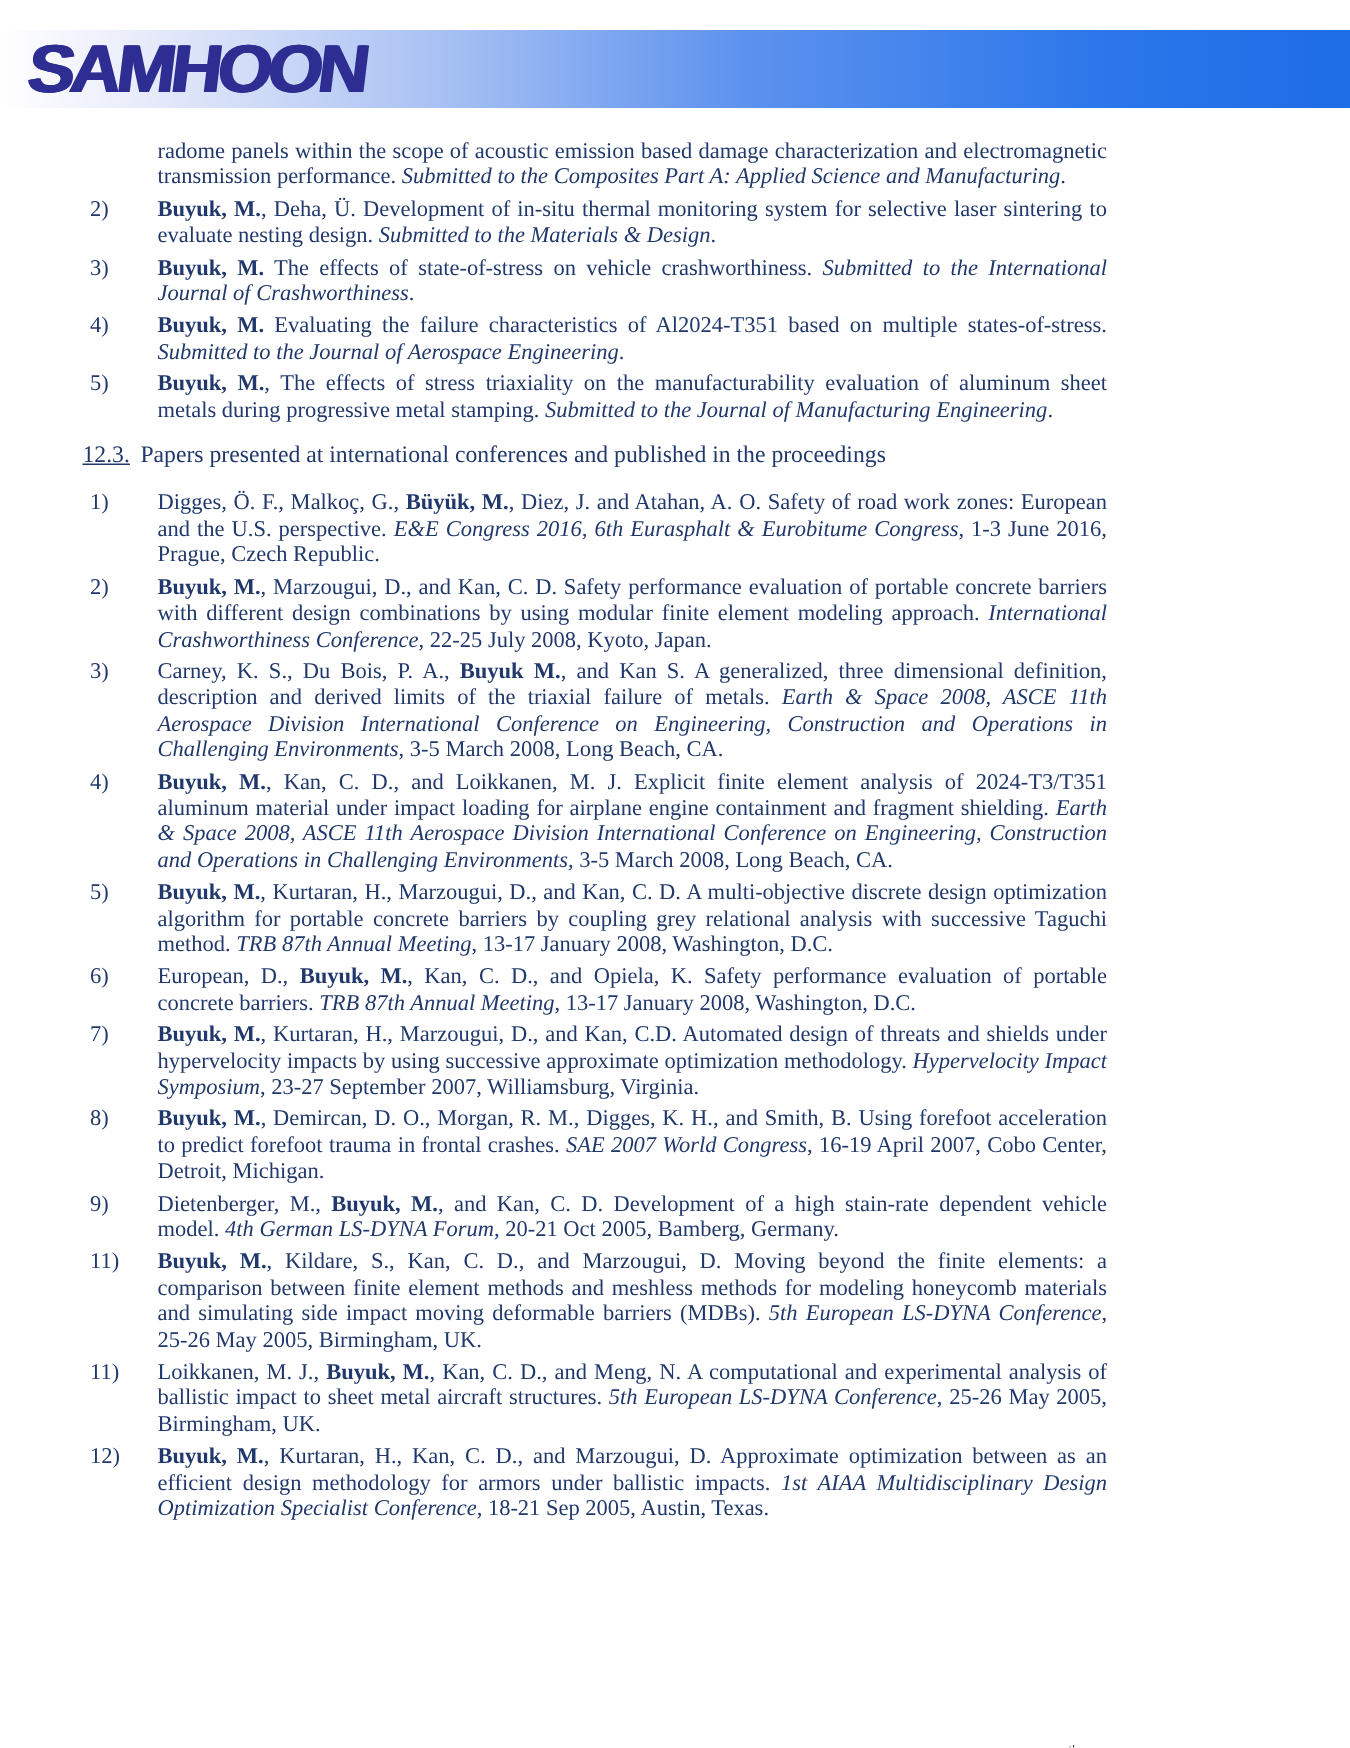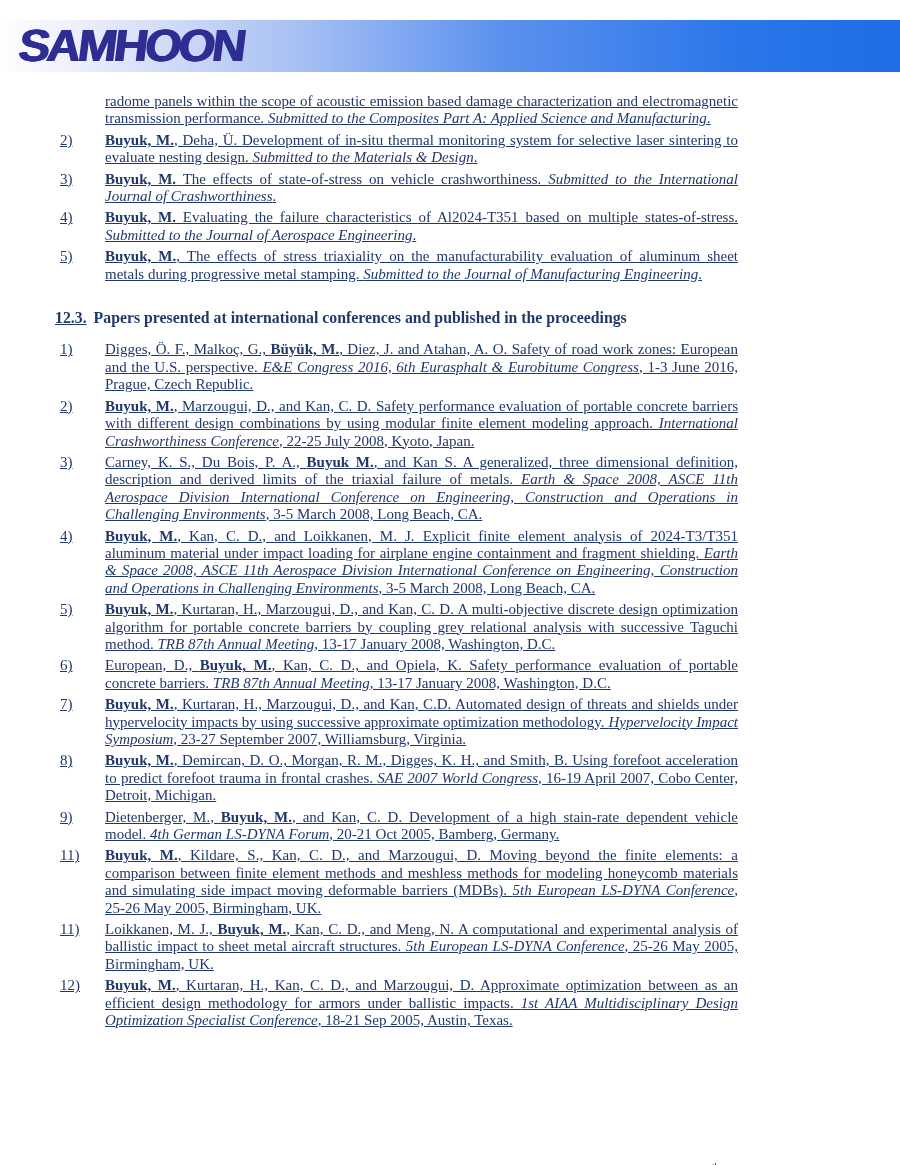--- a/index.html
+++ b/index.html
@@ -40,31 +40,31 @@
   }
   
   .content {
     position: absolute;
     top: 93px; left: 60px;
     width: 678px;
     color: var(--text-color);
     font-size: 15px;
     line-height: 17.4px;
   }
-  .ref-list { width: 100%; text-decoration: underline; }
+  .ref-list { width: 100%; }
   .ref-item { display: flex; margin-bottom: 4px; }
   .ref-num  { width: 45px; flex-shrink: 0; }
   .ref-text { flex: 1; text-align: justify; }
   .sb  { font-weight: bold; }
   .si  { font-style: italic; }
   .ssup{ vertical-align: super; font-size: 9px; line-height: 0; }
   .section-heading {
-    margin: 26px 0 15px -5px;
+    margin: 12px 0 15px -5px;
     font-size: 15.8px;
-    font-weight: bold;
+    font-weight: normal;
     color: var(--text-color);
   }
   .heading-num { text-decoration: underline; margin-right: 7px; }
   
   .footer {
     position: absolute;
     top: 1164px; left: 58px; right: 64px;
     display: flex;
     justify-content: space-between;
     align-items: center;

